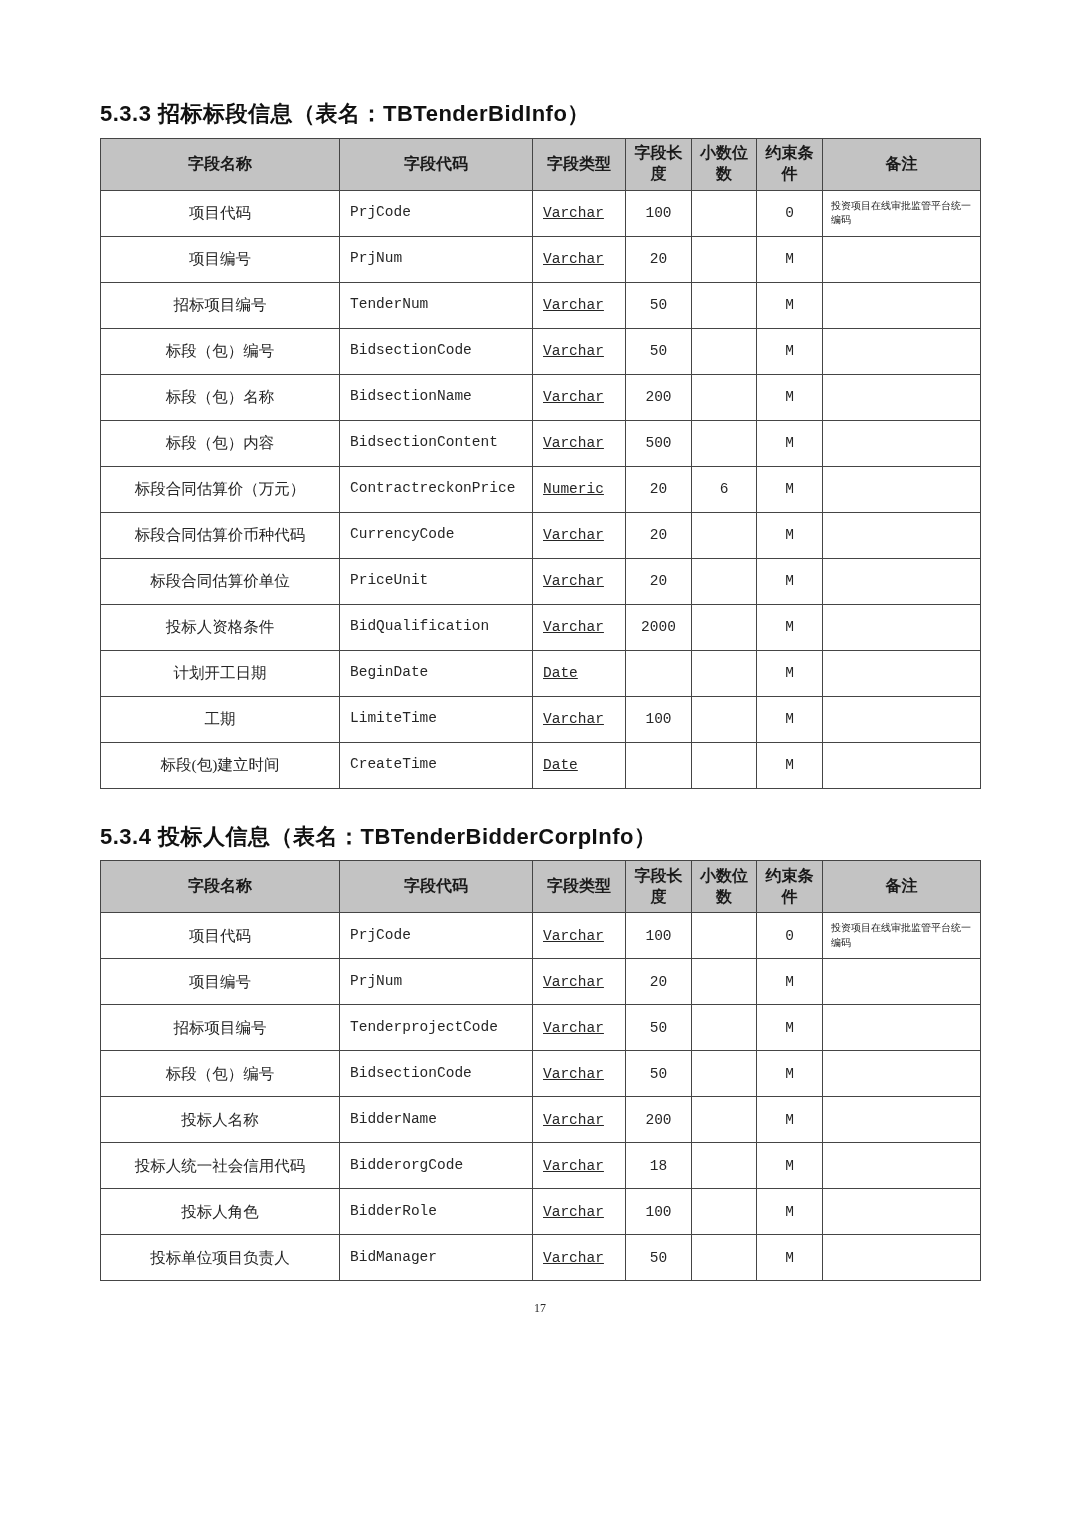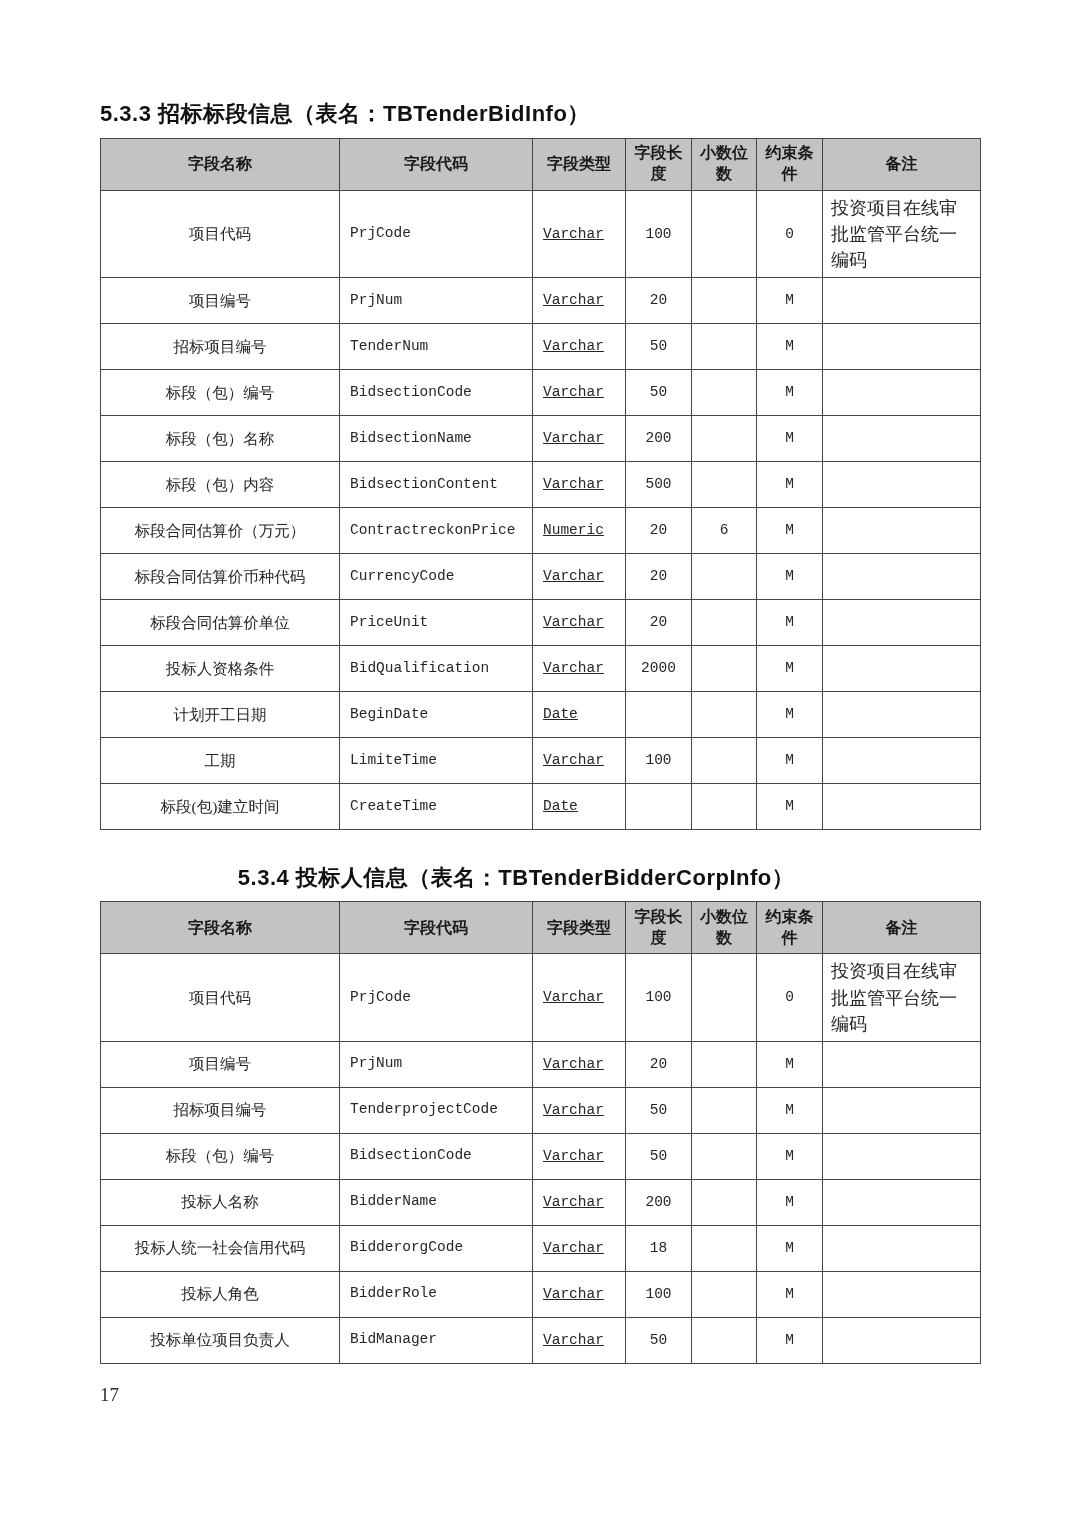--- a/index.html
+++ b/index.html
@@ -22,21 +22,20 @@
     font-family: "Liberation Sans", "DejaVu Sans", sans-serif;
     font-weight: bold;
     font-size: 22px;
     line-height: 1.3;
     color: #111111;
     letter-spacing: 0.5px;
     margin-bottom: 9px;
   }
   .section + .section .section-heading {
     margin-top: 34px;
-    text-align: center;
   }
   table.field-table {
     width: 880px;
     border-collapse: collapse;
     table-layout: fixed;
   }
   .field-table th, .field-table td {
     border: 1px solid #454545;
     vertical-align: middle;
   }
@@ -64,25 +63,26 @@
     word-break: break-all;
     line-height: 1.35;
   }
   td.col-type   { font-family: "Liberation Mono", "DejaVu Sans Mono", monospace; font-size: 14.5px; text-decoration: underline; }
   td.col-length, td.col-decimals, td.col-constraint {
     text-align: center;
     font-family: "Liberation Mono", "DejaVu Sans Mono", monospace;
     font-size: 14.5px;
     padding: 4px 2px;
   }
-  td.col-remark { font-size: 18px; line-height: 1.45; padding: 4px 8px; }
+  td.col-remark { font-size: 10px; line-height: 1.45; padding: 4px 8px; }
   .page-number {
     width: 880px;
+    text-align: center;
     margin-top: 20px;
-    font-size: 19px;
+    font-size: 12px;
     font-family: "Liberation Serif", "DejaVu Serif", serif;
     color: #2b2b2b;
   }
 </style>
 </head>
 <body>
 
 <div class="page">
 
   <div class="section">

